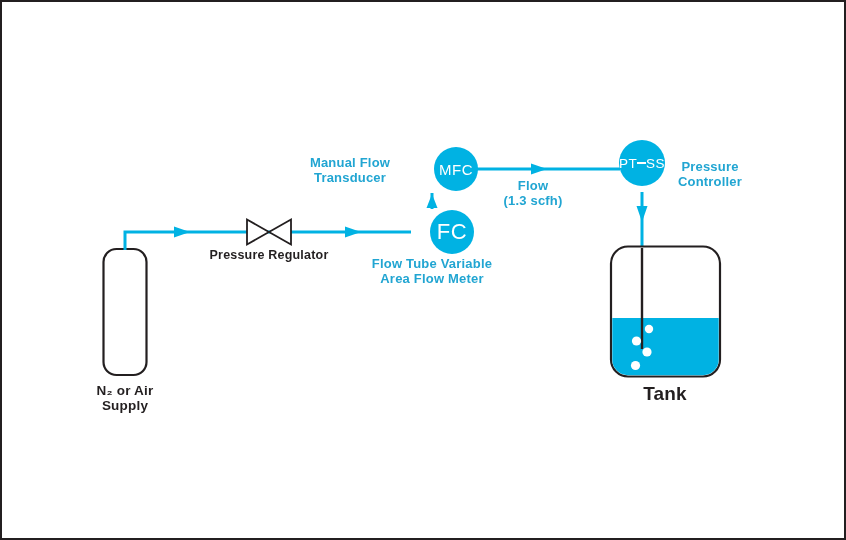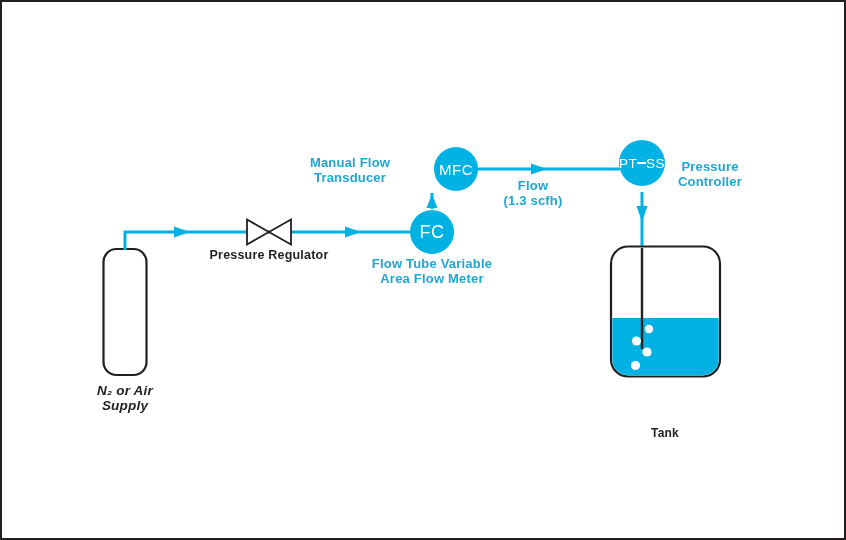--- a/index.html
+++ b/index.html
@@ -25,39 +25,39 @@
   .dip{stroke:var(--ink);stroke-width:2.4;}
   .bubble{fill:#ffffff;}
   .water{fill:var(--cyan);}
   .node{
     position:absolute;border-radius:50%;
     background:var(--cyan);color:#fff;
     display:flex;align-items:center;justify-content:center;
     letter-spacing:.5px;font-weight:400;overflow:hidden;
   }
   #mfc{left:432px;top:145px;width:44px;height:44px;font-size:15px;}
-  #fc{left:408px;top:208px;width:44px;height:44px;font-size:18px;}
+  #fc{left:428px;top:208px;width:44px;height:44px;font-size:22px;}
   #ptss{left:617px;top:138px;width:46px;height:46px;flex-direction:row;font-size:13.5px;}
   #ptss .half{flex:1;display:flex;align-items:center;justify-content:center;width:100%;}
   #ptss .divider{width:100%;height:1.6px;background:#fff;}
   .lbl{
     position:absolute;font-weight:bold;text-align:center;
     letter-spacing:.2px;line-height:1.12;
   }
   .lbl span{display:block;}
   .cyan{color:var(--cyanText);}
   .ink{color:var(--ink);}
-  #supply-label{left:62px;top:381px;width:122px;font-size:13.5px;font-style:italic;}
+  #supply-label{left:62px;top:381px;width:122px;font-size:13.5px;}
   #pressure-regulator-label{left:185px;top:246px;width:164px;font-size:12.5px;}
   #manual-flow-label{left:286px;top:154px;width:124px;font-size:13px;}
   #glass-tube-label{left:347px;top:255px;width:166px;font-size:13px;}
   #flow-label{left:491px;top:177px;width:80px;font-size:13px;}
   #pressure-transducer-label{left:657px;top:158px;width:102px;font-size:13px;}
   #dip-tube-label{left:499px;top:284px;width:124px;font-size:13px;}
-  #tank-label{left:612px;top:381px;width:102px;font-size:12px;margin-top:44px;}
+  #tank-label{left:612px;top:381px;width:102px;font-size:19px;}
 </style>
 </head>
 <body>
 
 <div class="frame">
 
   <svg class="canvas" viewBox="0 0 846 540">
     <defs>
       <clipPath id="tankclip">
         <rect x="610.3" y="245.8" width="106.4" height="127.4" rx="15.7"></rect>

